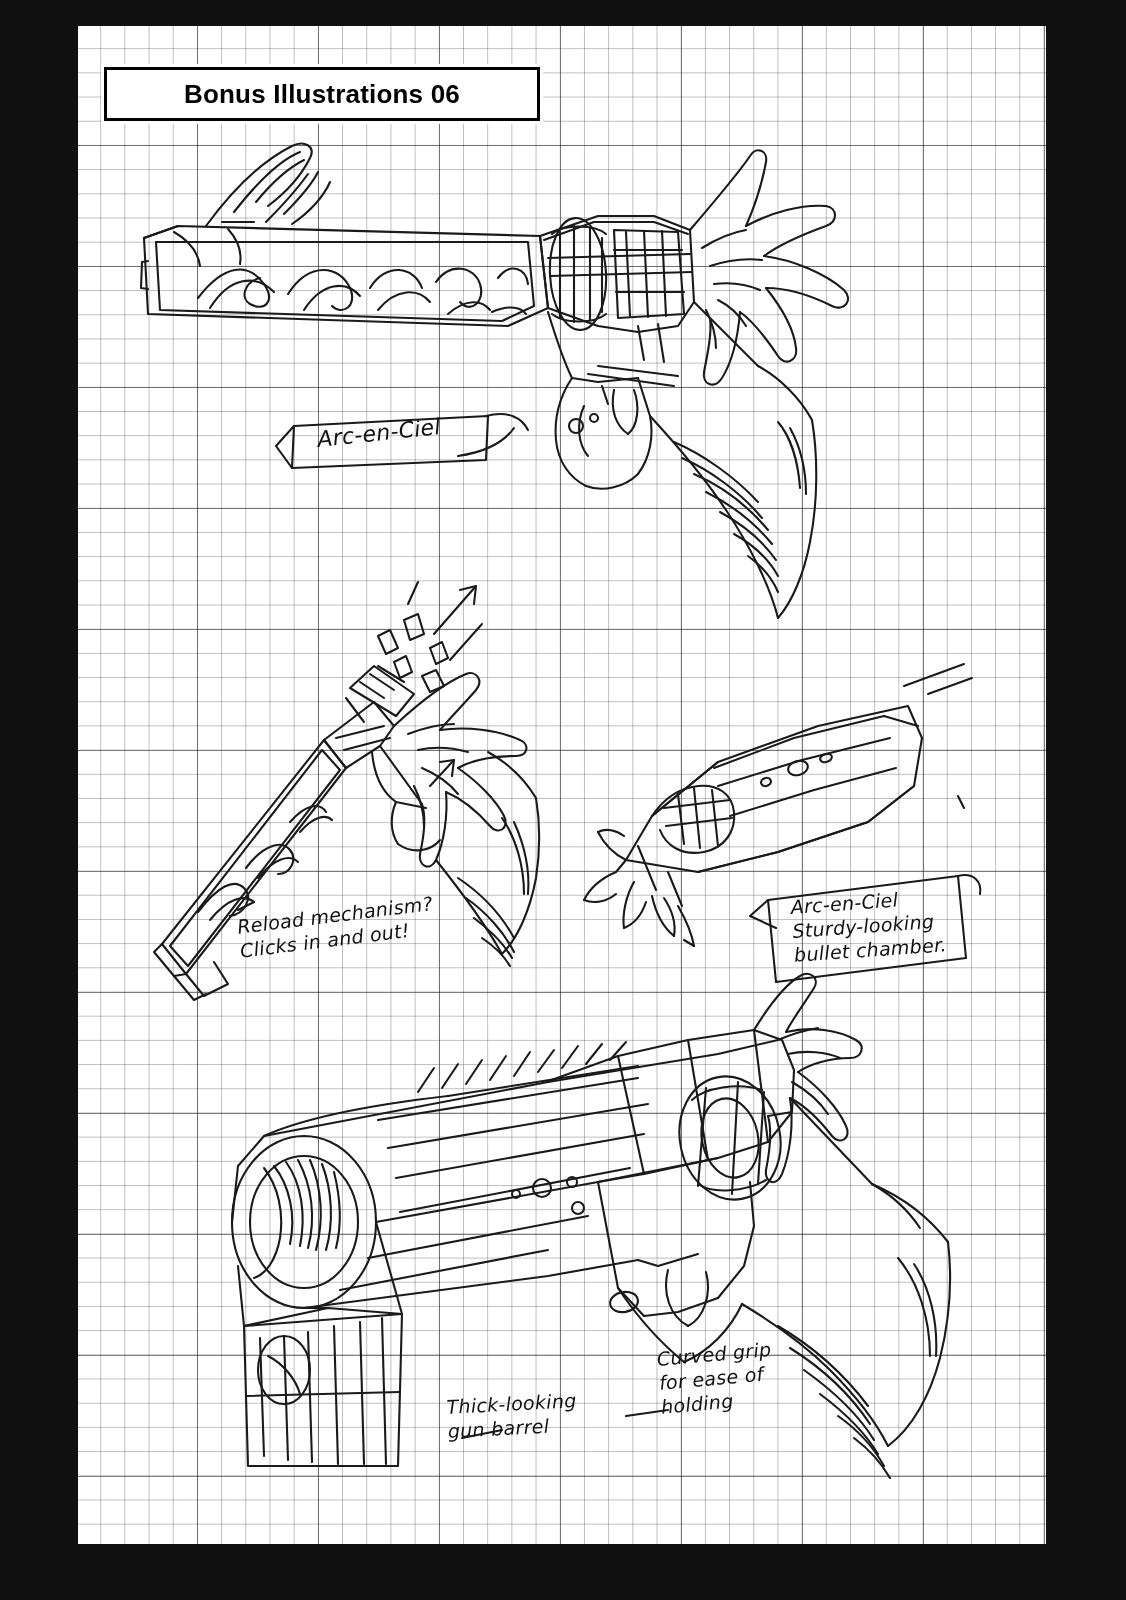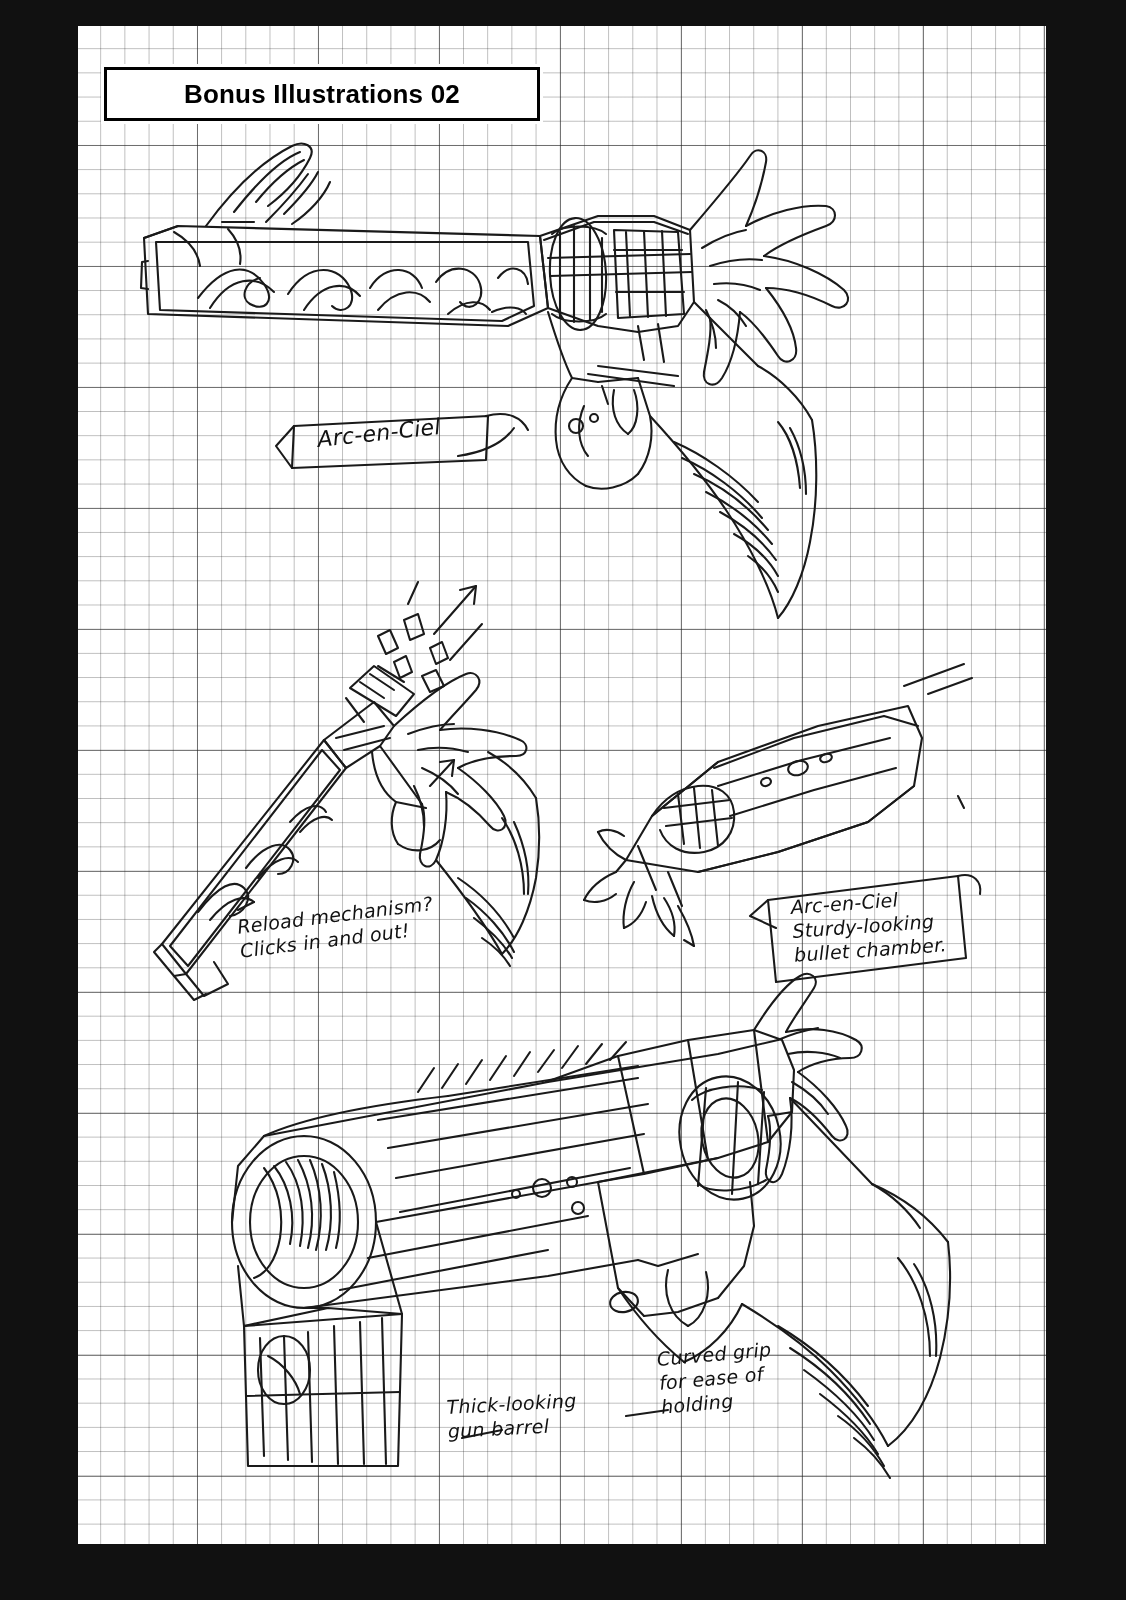--- a/index.html
+++ b/index.html
@@ -395,21 +395,21 @@
         <path d="M690 874 L672 890 L698 902"></path>
         <path d="M880 850 C896 846, 904 856, 902 868"></path>
 
         <path d="M384 1412 L424 1404"></path>
 
         <path d="M548 1390 L590 1384"></path>
       </g>
     </svg>
 
     <div id="title-plate">
-      <span class="title-text">Bonus Illustrations 02</span>
+      <span class="title-text">Bonus Illustrations 06</span>
     </div>
 
     <div class="annot annot-rot-1" style="left:238px; top:400px; font-size:22px;">Arc-en-Ciel</div>
 
     <div class="annot annot-rot-2 small" style="left:158px; top:890px;">Reload mechanism?
 Clicks in and out!</div>
 
     <div class="annot annot-rot-3 small" style="left:712px; top:870px;">Arc-en-Ciel
 Sturdy-looking
 bullet chamber.</div>

